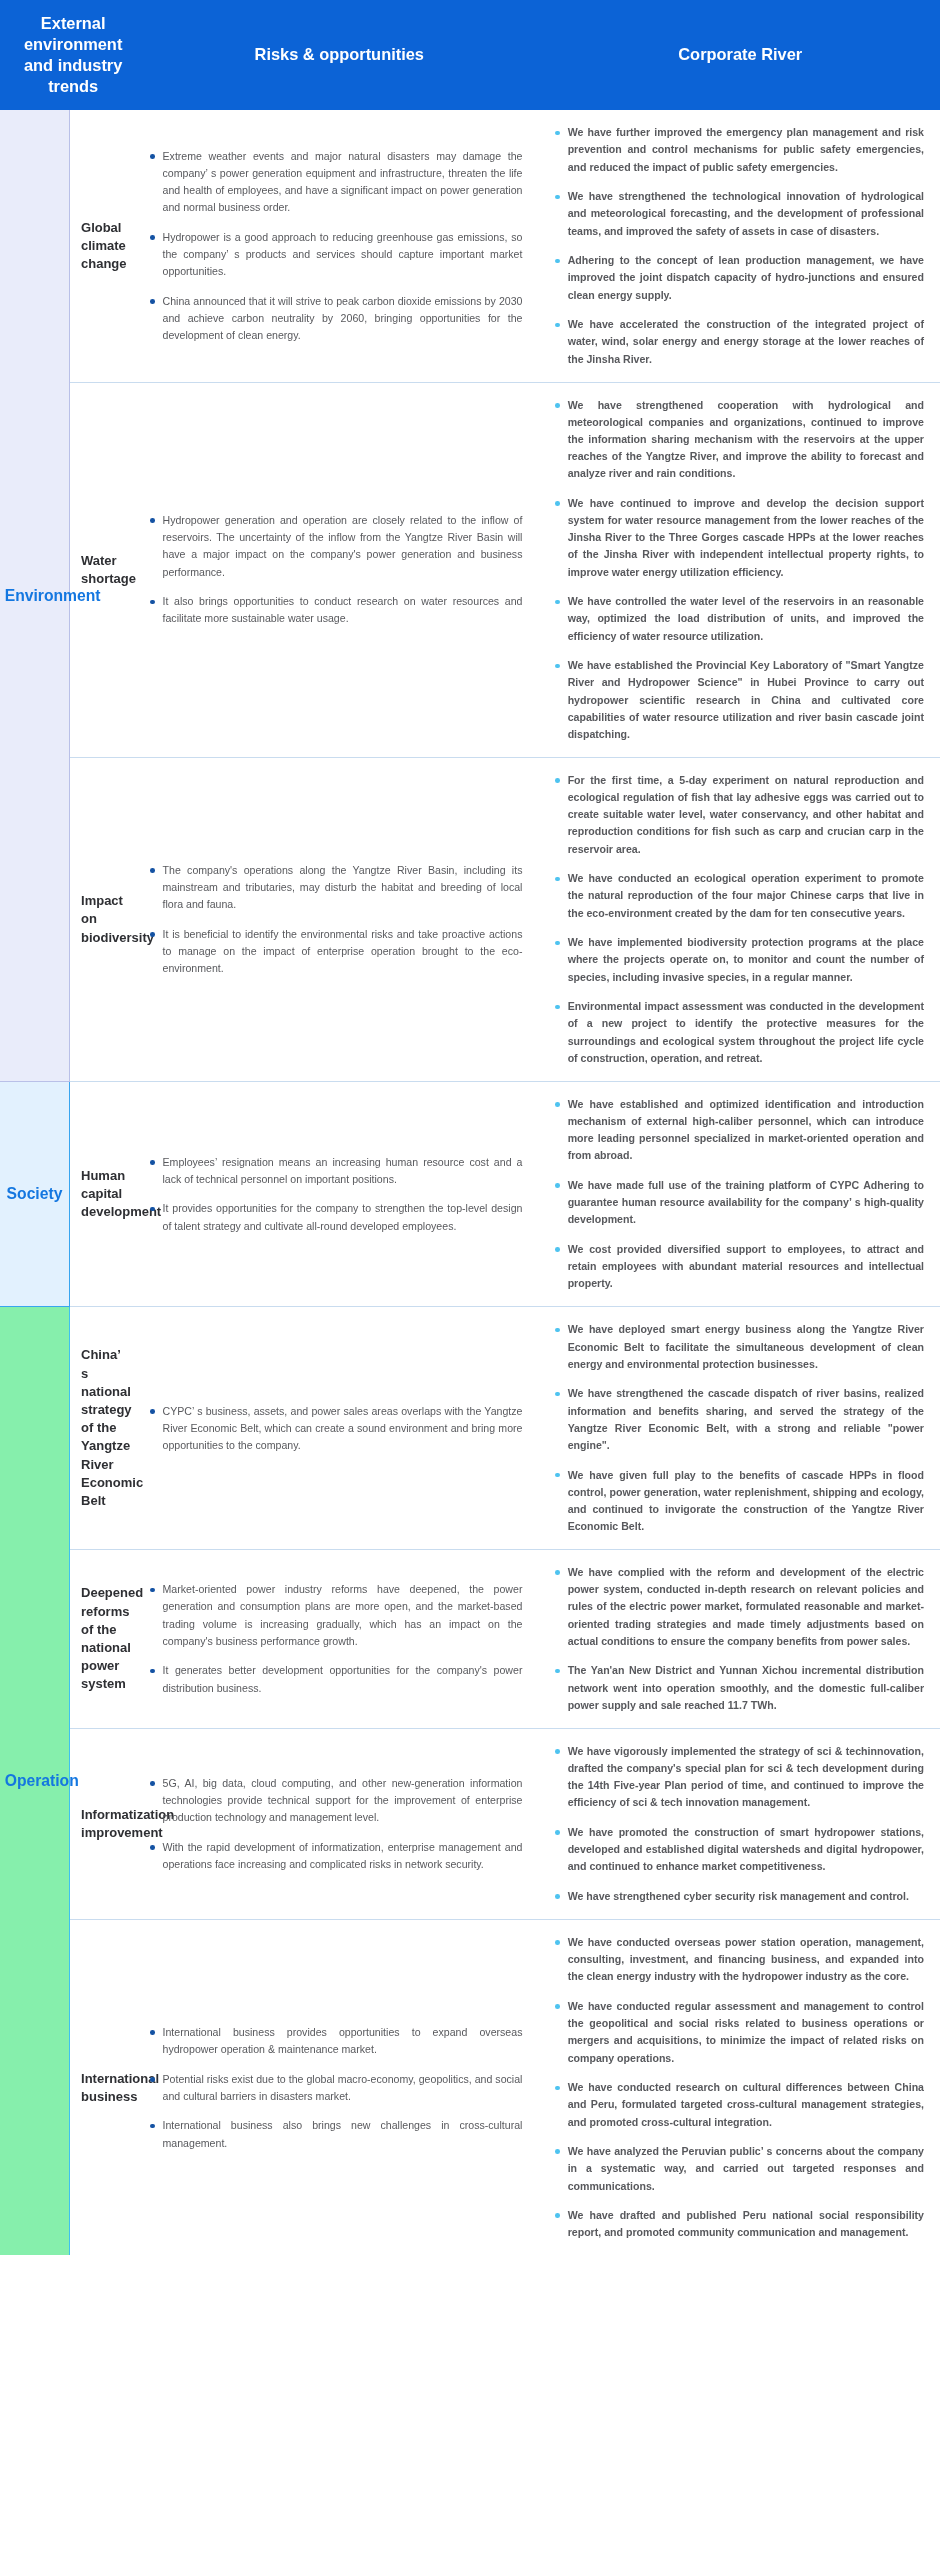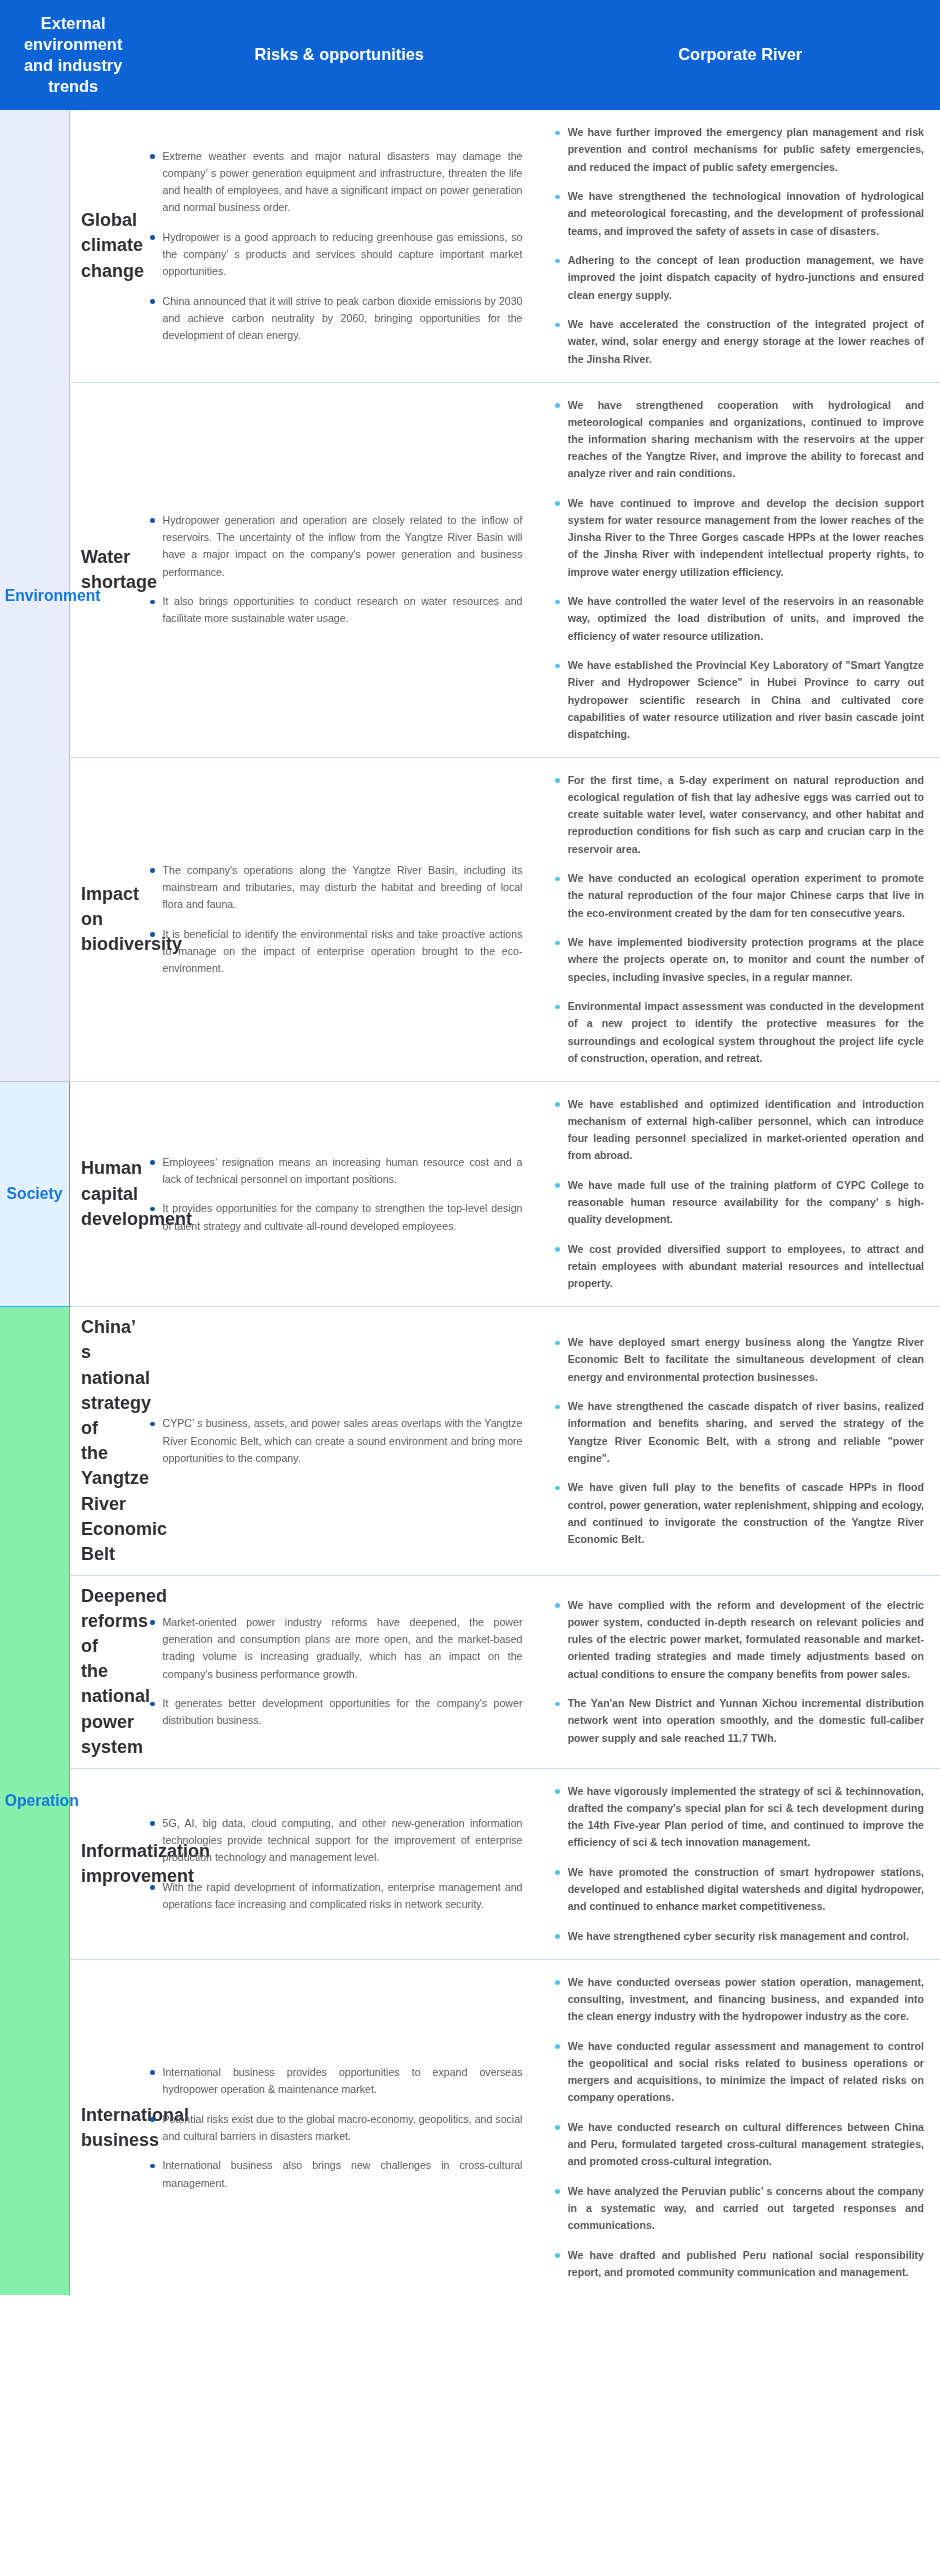--- a/index.html
+++ b/index.html
@@ -60,21 +60,21 @@
     background: #86efac;
     border: 0.8px solid #3fc0f0;
     border-left: none;
     border-bottom: none;
   }
 
   
   td.topic {
     width: 94px;
     vertical-align: middle;
-    font-size: 18px;
+    font-size: 13px;
     font-weight: 700;
     color: #2e2f33;
     line-height: 1.40;
     padding: 7.8px 9.4px 7.8px 11px;
     border-bottom: 0.8px solid #c9dcef;
   }
 
   
   td.risks, td.actions {
     vertical-align: middle;
@@ -183,22 +183,22 @@
         <td class="pillar soc" rowspan="1">Society</td>
         <td class="topic">Human capital development</td>
         <td class="risks">
           <ul class="bullets">
             <li>Employees’  resignation means an increasing human resource cost and a lack of technical personnel on important positions.</li>
             <li>It provides opportunities for the company to strengthen the top-level design of talent strategy and cultivate all-round developed employees.</li>
           </ul>
         </td>
         <td class="actions">
           <ul class="bullets">
-            <li>We have established and optimized identification and introduction mechanism of external high-caliber personnel, which can introduce four leading personnel specialized in market-oriented operation and from abroad.</li>
-            <li>We have made full use of the training platform of CYPC College to reasonable human resource availability for the company’ s high-quality development.</li>
+            <li>We have established and optimized identification and introduction mechanism of external high-caliber personnel, which can introduce more leading personnel specialized in market-oriented operation and from abroad.</li>
+            <li>We have made full use of the training platform of CYPC Adhering to guarantee human resource availability for the company’ s high-quality development.</li>
             <li>We cost provided diversified support to employees, to attract and retain employees with abundant material resources and intellectual property.</li>
           </ul>
         </td>
       </tr>
       <tr>
         <td class="pillar ops" rowspan="4">Operation</td>
         <td class="topic">China’ s national strategy of the Yangtze River Economic Belt</td>
         <td class="risks">
           <ul class="bullets">
             <li>CYPC’ s business, assets, and power sales areas overlaps with the Yangtze River Economic Belt, which can create a sound environment and bring more opportunities to the company.</li>

